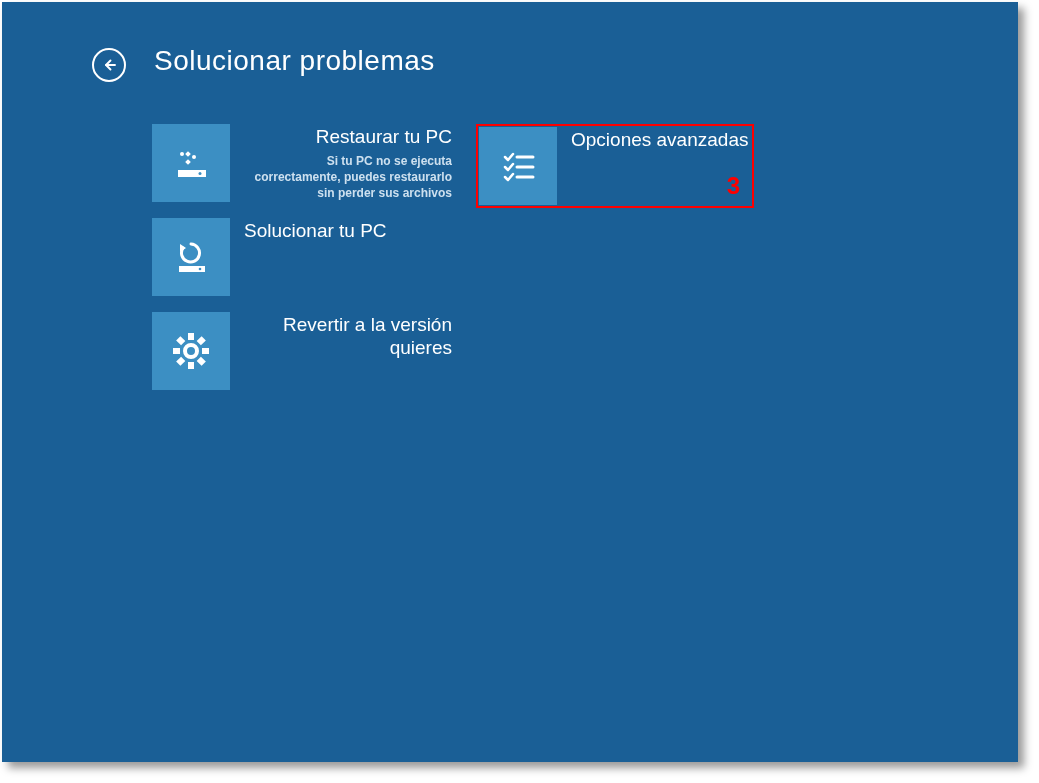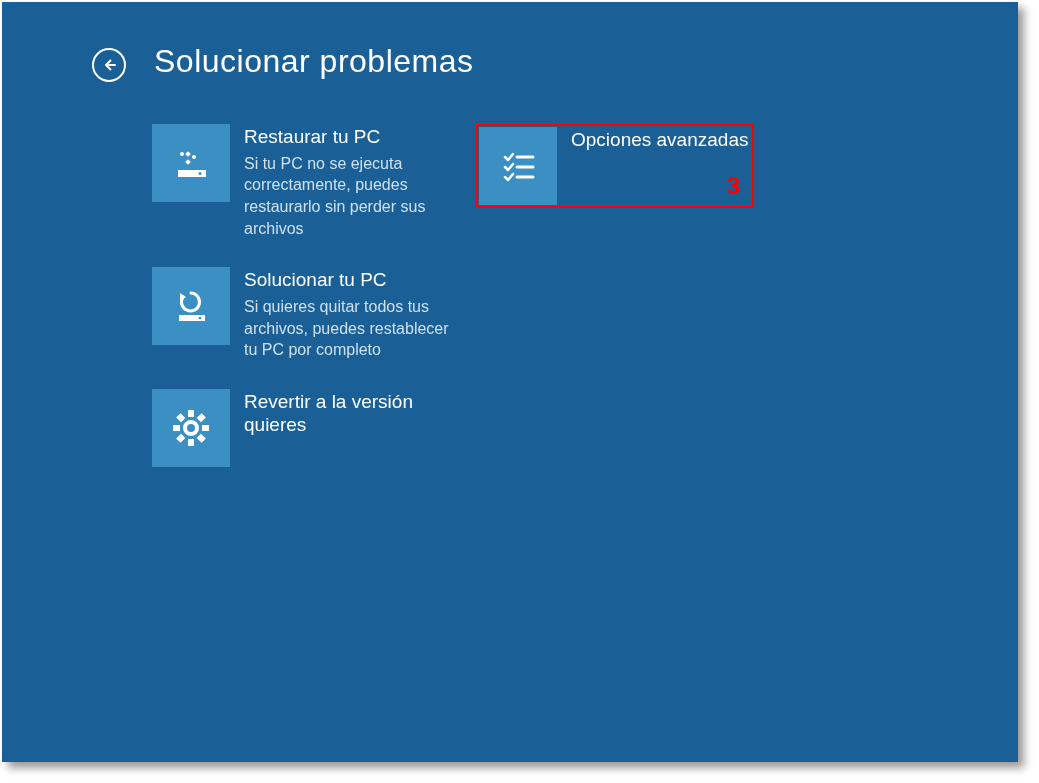--- a/index.html
+++ b/index.html
@@ -49,35 +49,36 @@
       cursor: pointer;
       margin-right: 28px;
       margin-top: 8px;
     }
     .back-button svg {
       width: 18px;
       height: 18px;
     }
     .page-title {
       color: #ffffff;
-      font-size: 32px;
+      font-size: 28px;
       font-weight: 300;
       letter-spacing: 0.5px;
     }
     .options-container {
       position: absolute;
       left: 150px;
       top: 122px;
       display: flex;
       gap: 24px;
     }
     .options-column {
       display: flex;
       flex-direction: column;
-      gap: 28px;
+      gap: 16px;
+      text-align: right;
     }
     .option-tile {
       display: flex;
       align-items: flex-start;
       width: 300px;
       cursor: pointer;
     }
     .option-icon {
       width: 78px;
       height: 78px;
@@ -93,22 +94,22 @@
     }
     .option-title {
       color: #ffffff;
       font-size: 19px;
       font-weight: 300;
       line-height: 1.2;
       margin-bottom: 4px;
     }
     .option-desc {
       color: #cde0ef;
-      font-size: 16px;
-      font-weight: 400;
+      font-size: 12px;
+      font-weight: 700;
       line-height: 1.35;
     }
     .highlight-box {
       border: 2px solid #ff0000;
       padding: 1px;
       position: relative;
     }
     .highlight-number {
       position: absolute;
       right: 12px;
@@ -159,21 +160,20 @@
         <div class="option-icon">
           <svg width="46" height="46" viewBox="0 0 46 46">
             <path d="M23 10 A9 9 0 1 1 15 14" stroke="#ffffff" stroke-width="3" fill="none" stroke-linecap="round"></path>
             <polygon points="12,10 18,14 12,18" fill="#ffffff"></polygon>
             <rect x="11" y="32" width="26" height="6" fill="#ffffff"></rect>
             <circle cx="32" cy="35" r="1.3" fill="#3c8fc3"></circle>
           </svg>
         </div>
         <div class="option-text">
           <div class="option-title">Solucionar tu PC</div>
-          <div class="option-desc">Si quieres quitar todos tus archivos, puedes restablecer tu PC por completo</div>
         </div>
       </div>
 
       <div class="option-tile">
         <div class="option-icon">
           <svg width="46" height="46" viewBox="0 0 46 46">
             <g transform="translate(23,23)">
               <circle cx="0" cy="0" r="6" fill="none" stroke="#ffffff" stroke-width="4"></circle>
               <rect x="-3" y="-18" width="6" height="7" fill="#ffffff"></rect>
               <rect x="-3" y="11" width="6" height="7" fill="#ffffff"></rect>

